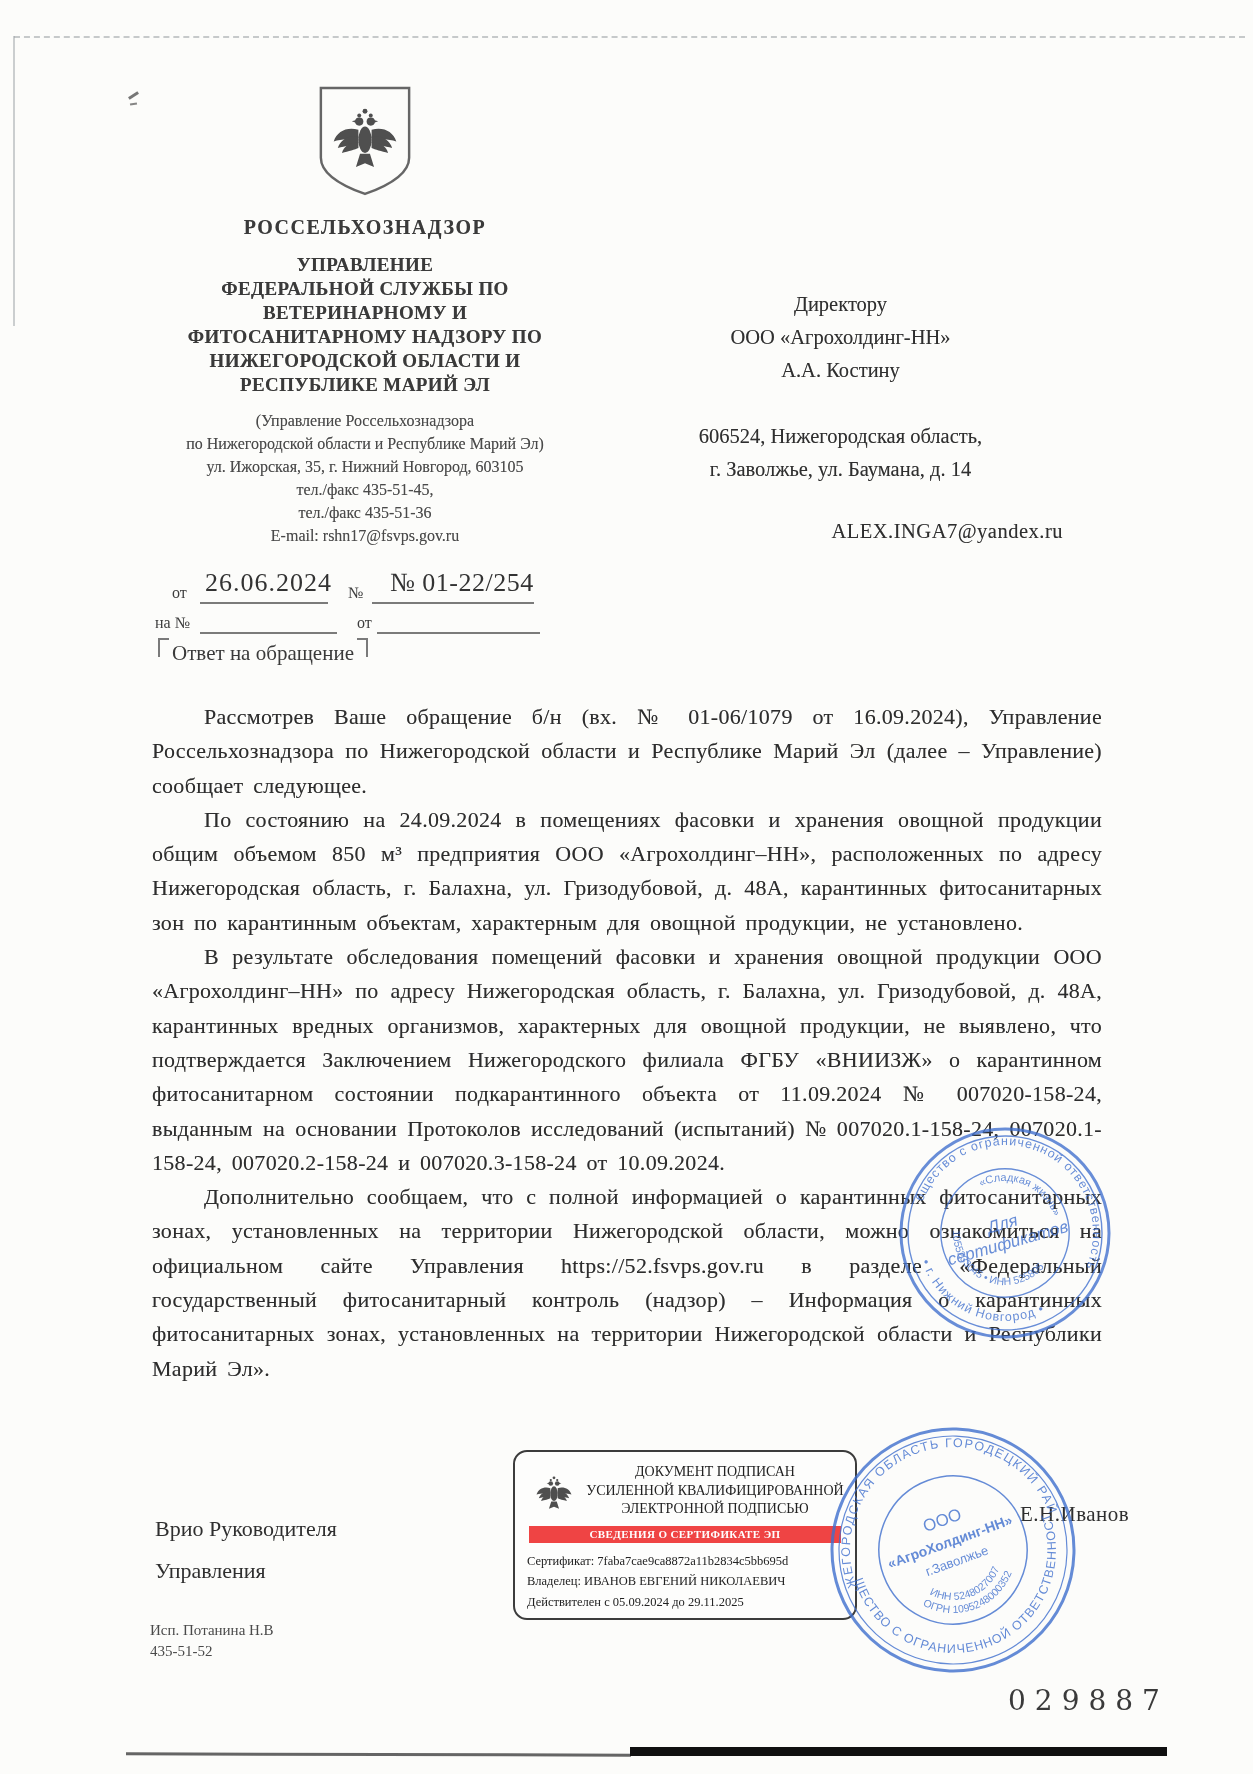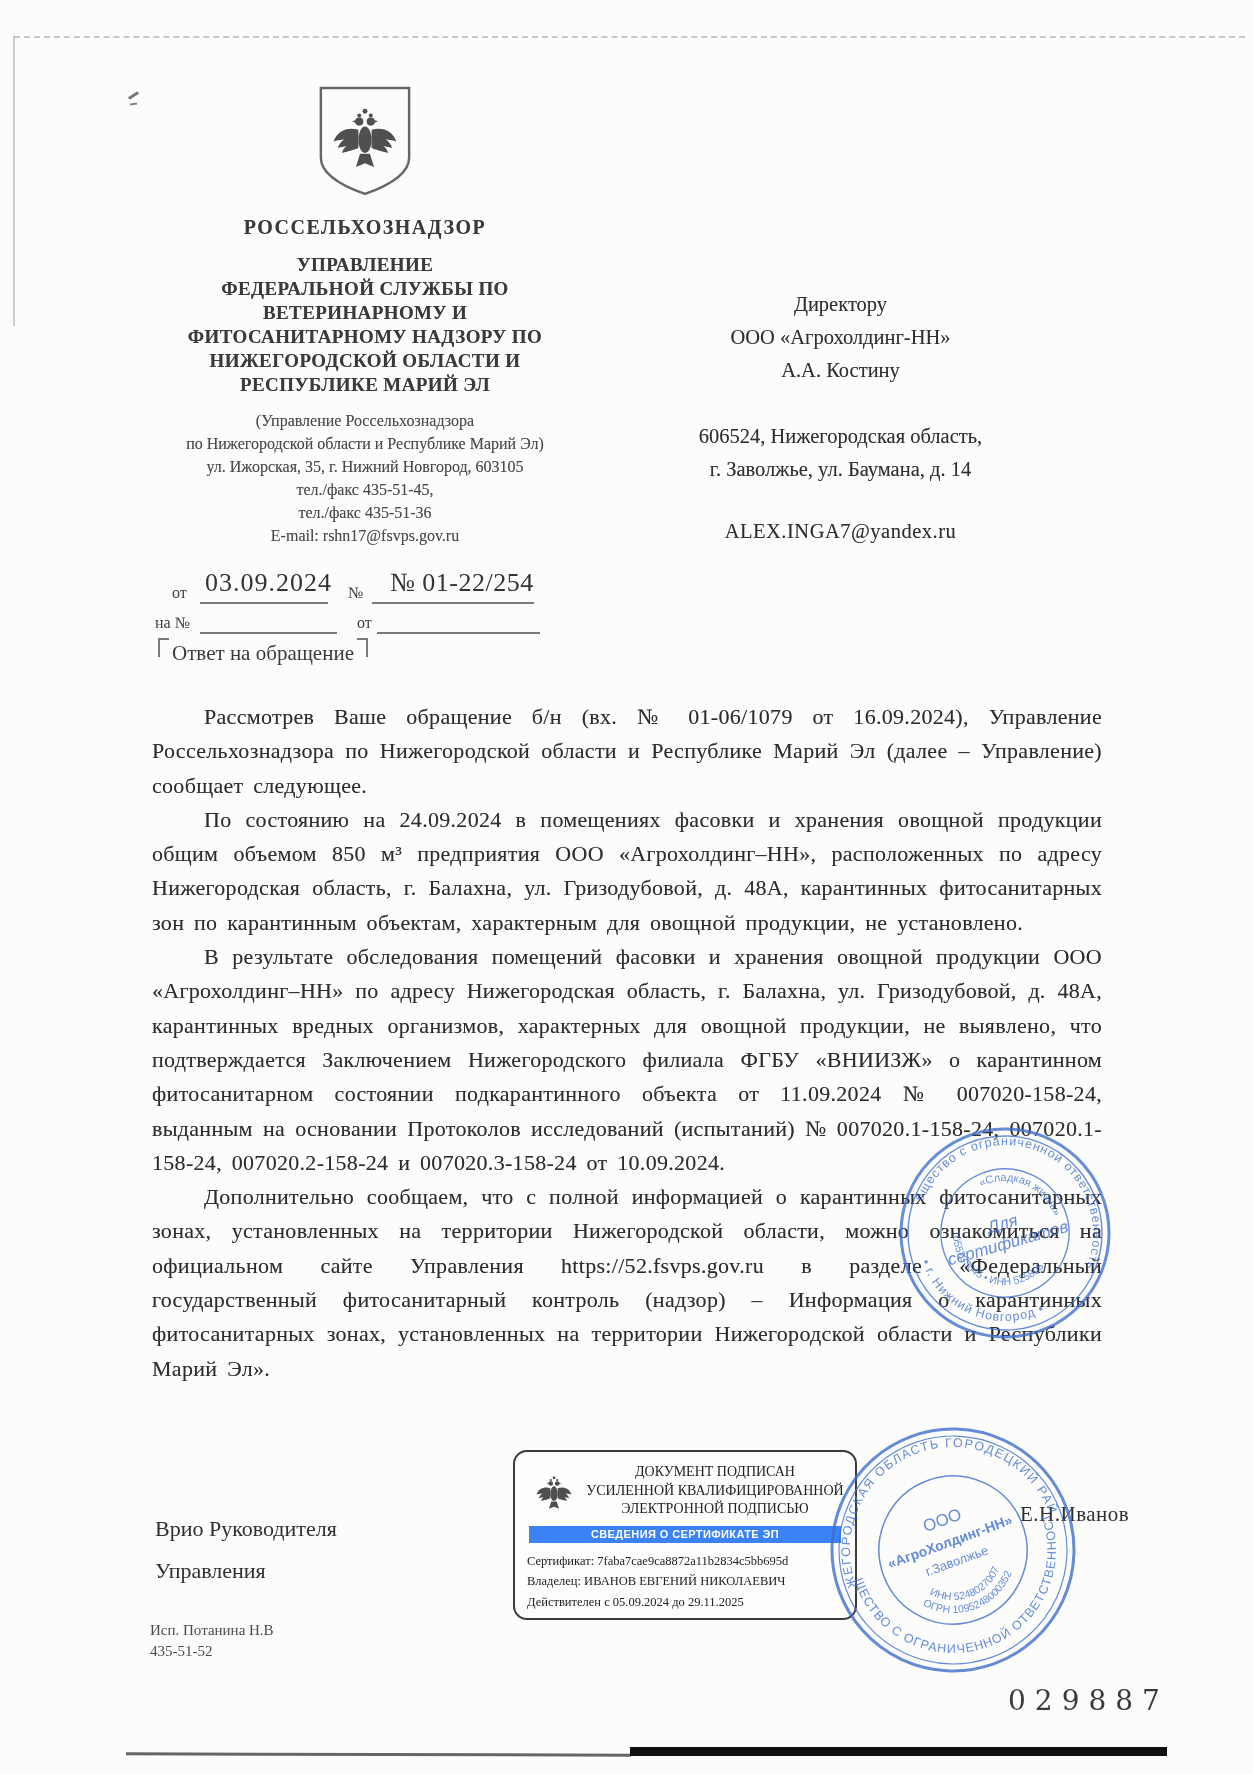--- a/index.html
+++ b/index.html
@@ -28,21 +28,21 @@
   .emblem{display:block;margin:0 auto 16px;}
   .agency{font-size:20px;font-weight:bold;letter-spacing:1.5px;margin-bottom:14px;}
   .org-line{font-size:19px;font-weight:bold;line-height:24px;letter-spacing:.4px;}
   .sub-block{margin-top:12px;}
   .sub-line{font-size:16px;line-height:23px;color:#4a4a4a;}
 
   
   .recipient{position:absolute;left:618px;top:288px;width:445px;text-align:center;
              font-size:20.5px;line-height:33px;text-shadow:0 0 .5px rgba(70,70,70,.4);}
   .recipient .addr{margin-top:33px;}
-  .recipient .email{margin-top:29px;letter-spacing:.5px;}
+  .recipient .email{margin-top:29px;letter-spacing:.5px;text-align:right;}
 
   
   .refrow{position:absolute;left:150px;top:570px;width:580px;height:80px;font-size:16px;color:#3d3d3d;}
   .refrow .lbl{position:absolute;}
   .ref-from{left:22px;top:14px;}
   .ref-date{position:absolute;left:55px;top:-2px;font-size:26px;letter-spacing:1px;color:#333;}
   .ref-numlbl{left:198px;top:14px;}
   .ref-num{position:absolute;left:240px;top:-2px;font-size:26px;letter-spacing:.5px;color:#333;}
   .ref-onnum{left:5px;top:44px;}
   .ref-from2{left:207px;top:44px;}
@@ -71,21 +71,21 @@
   .signer{position:absolute;left:1020px;top:1502px;font-size:21px;letter-spacing:.5px;text-align:center;}
   .stamp-number{position:absolute;left:1008px;top:1684px;font-family:"DejaVu Serif",serif;
                 font-size:28px;letter-spacing:9px;color:#3a3a3a;}
   .executor{position:absolute;left:150px;top:1620px;font-size:15px;line-height:21px;color:#4a4a4a;}
 
   
   .certbox{position:absolute;left:513px;top:1450px;width:344px;height:170px;
            border:2.5px solid #3c3c3c;border-radius:14px;background:#fdfdfc;}
   .cb-eagle{position:absolute;left:16px;top:12px;}
   .cb-title{margin:11px 8px 0 68px;text-align:center;font-size:14px;line-height:18.5px;color:#222;}
-  .cb-bar{margin:7px 14px 0;background:#3b82f6;color:#fff;font-family:Liberation Sans, sans-serif;
+  .cb-bar{margin:7px 14px 0;background:#ef4444;color:#fff;font-family:Liberation Serif, serif;
           font-size:11px;font-weight:bold;text-align:center;height:17px;line-height:17px;letter-spacing:.4px;}
   .cb-lines{margin:8px 0 0 12px;font-size:12.5px;line-height:20.5px;color:#222;}
 
   
   .stamp{position:absolute;pointer-events:none;}
   .stamp circle{fill:none;stroke:#3f6fce;}
   .stamp text{fill:#3f6fce;font-family:"Liberation Sans",sans-serif;}
   .stamp-cert{left:862px;top:1090px;opacity:.78;}
   .stamp-co{left:815px;top:1412px;opacity:.8;}
 </style>
@@ -149,21 +149,21 @@
     <div>Директору</div>
     <div>ООО «Агрохолдинг-НН»</div>
     <div>А.А. Костину</div>
     <div class="addr">606524, Нижегородская область,</div>
     <div>г. Заволжье, ул. Баумана, д. 14</div>
     <div class="email">ALEX.INGA7@yandex.ru</div>
   </div>
 
   <div class="refrow">
     <span class="lbl ref-from">от</span>
-    <span class="ref-date">03.09.2024</span>
+    <span class="ref-date">26.06.2024</span>
     <span class="ul ulA"></span>
     <span class="lbl ref-numlbl">№</span>
     <span class="ref-num">№ 01-22/254</span>
     <span class="ul ulB"></span>
     <span class="lbl ref-onnum">на №</span>
     <span class="ul ulC"></span>
     <span class="lbl ref-from2">от</span>
     <span class="ul ulD"></span>
   </div>
 

